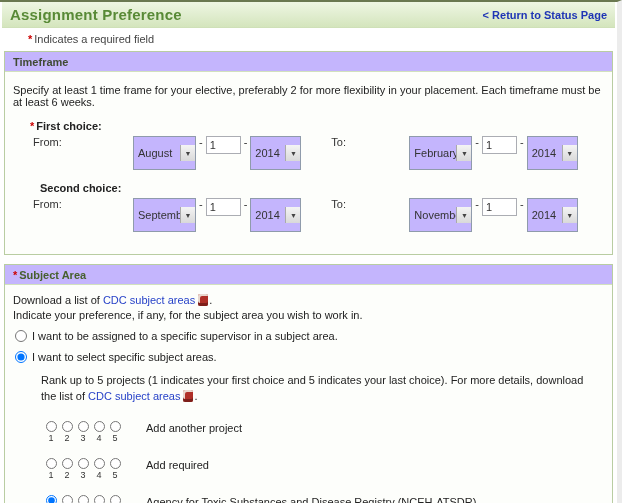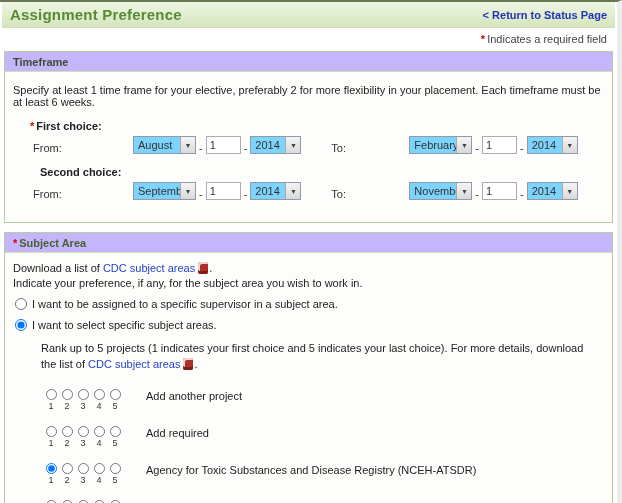--- a/index.html
+++ b/index.html
@@ -30,22 +30,21 @@
     letter-spacing: .2px;
   }
   .return-link {
     font-size: 11px;
     font-weight: bold;
     color: #1f35b5;
     text-decoration: none;
     cursor: pointer;
   }
   .required-note {
-    text-align: right;
-    padding: 5px 10px 4px;
+    padding: 5px 28px 4px;
     font-size: 11px;
     color: #444;
   }
   .req-star { color: #cc0000; font-weight: bold; margin-right: 2px; }
 
   
   .panel {
     margin: 2px 4px 0 4px;
     border: 1px solid #b9cda2;
     background: #fdfefb;
@@ -58,32 +57,32 @@
     color: #3f4a33;
   }
   .panel-body { padding: 6px 8px 10px; }
 
   
   .tf-instruction { margin: 6px 0 12px; color: #222; }
   .choice-label { margin-left: 17px; font-weight: bold; color: #222; }
   .choice-label .plain { margin-left: 10px; }
   .date-row {
     display: flex;
-    align-items: flex-end;
+    align-items: flex-start;
     margin: 4px 0 12px 20px;
   }
   .from-label { width: 100px; color: #333; }
   .to-label { margin-left: 30px; width: 78px; color: #333; }
   .dash { margin: 0 3px; color: #333; }
   .sel {
     display: inline-flex;
     align-items: center;
     border: 1px solid #8f9bab;
-    background: #7dd3fc;
-    height: 18px;
+    background: #c4b5fd;
+    height: 34px;
   }
   .sel .sel-text {
     padding: 0 2px 0 4px;
     overflow: hidden;
     white-space: nowrap;
     display: inline-block;
   }
   .sel-month .sel-text { width: 46px; }
   .sel-year .sel-text { width: 34px; }
   .sel-btn {

